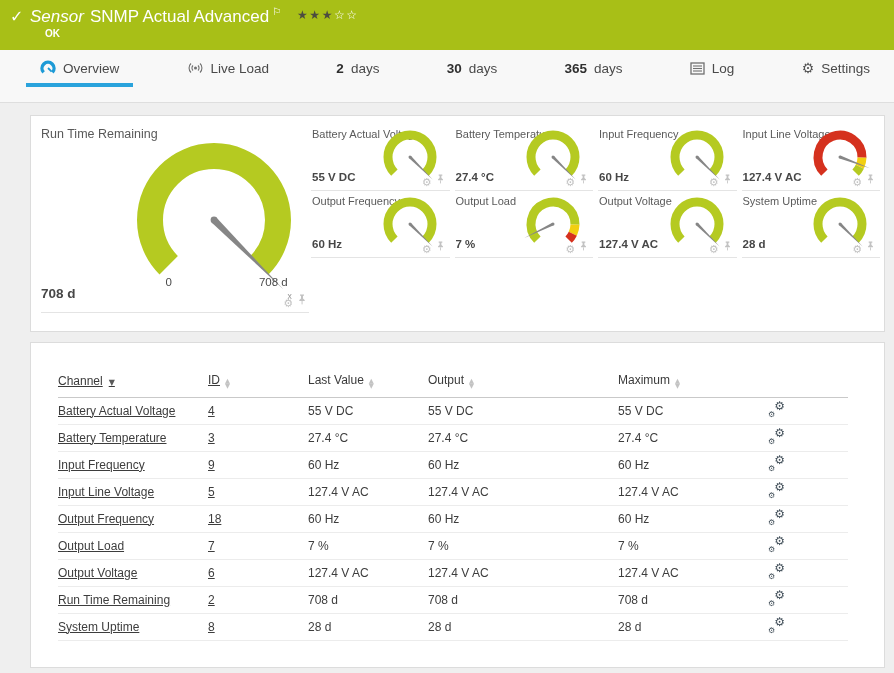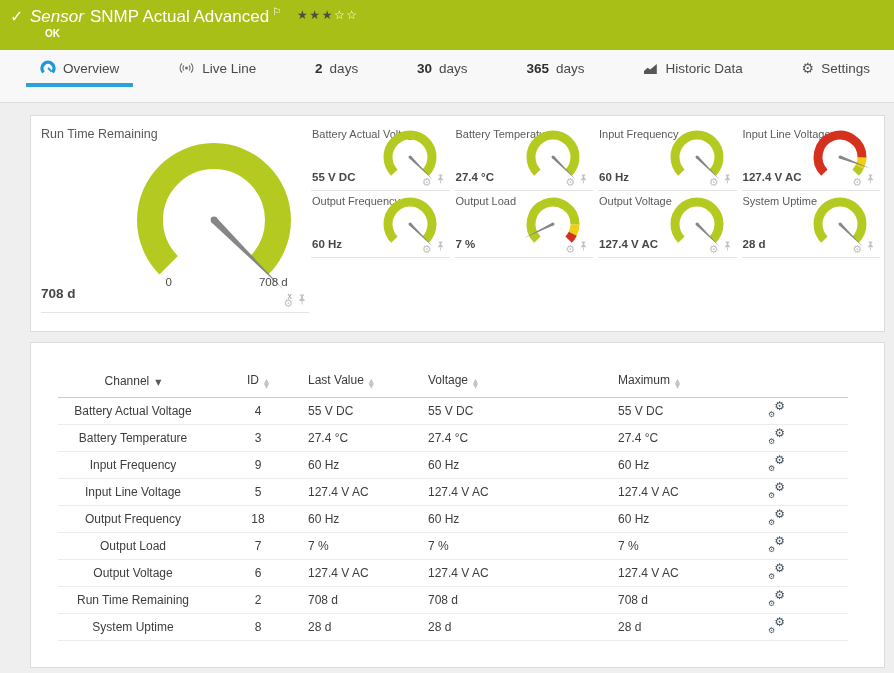--- a/index.html
+++ b/index.html
@@ -48,21 +48,21 @@
   .tile .gauge-holder { position: absolute; right: 0px; top: 0px; width: 80px; height: 66px; }
   .tile .tile-value { position: absolute; left: 1px; bottom: 7px; font-size: 11.5px; font-weight: bold; color: #474747; }
   .tile .tile-icons { right: 5px; bottom: 2px; }
   svg { overflow: visible; }
   
   .chan-table { position: absolute; left: 27px; top: 22px; border-collapse: collapse; table-layout: fixed;
                 font-size: 12px; color: #3d3d3d; }
   .chan-table th { font-weight: normal; font-size: 12px; color: #3a3a3a; height: 32px;
                    border-bottom: 1px solid #c9c9c9; padding: 0; cursor: pointer; }
   .chan-table td { height: 27px; border-bottom: 1px solid #ececec; padding: 0; }
-  .col-left   { text-align: center; }
+  .col-left   { text-align: left; text-decoration: underline; }
   .col-center { text-align: left; }
   .sort-desc { font-size: 8px; color: #5a5a5a; margin-left: 6px; font-family: "DejaVu Sans", sans-serif; }
   .sort-both { display: inline-flex; flex-direction: column; font-size: 6.5px; line-height: 5px;
                color: #c3c3c3; margin-left: 5px; vertical-align: 1px; font-family: "DejaVu Sans", sans-serif; }
   .gears { position: relative; display: inline-block; width: 17px; height: 15px; color: #45525c; cursor: pointer; }
   .gears .g-big   { position: absolute; right: 0; top: -3px; font-size: 12px; font-family: "DejaVu Sans", sans-serif; }
   .gears .g-small { position: absolute; left: 0; bottom: -2px; font-size: 8px; font-family: "DejaVu Sans", sans-serif; }
 </style>
 </head>
 <body>
@@ -85,41 +85,44 @@
       </span>
       <span>Overview</span>
     </div>
     <div class="tab">
       <span class="ticon">
         <svg width="17" height="14" viewBox="0 0 17 14">
           <circle cx="8.5" cy="7" r="1.5" fill="#6f6f6f"></circle>
           <path d="M6 4.5 A3.5 3.5 0 0 0 6 9.5 M11 4.5 A3.5 3.5 0 0 1 11 9.5 M4 2.5 A6.2 6.2 0 0 0 4 11.5 M13 2.5 A6.2 6.2 0 0 1 13 11.5" fill="none" stroke="#6f6f6f" stroke-width="1.1"></path>
         </svg>
       </span>
-      <span>Live Line</span>
+      <span>Live Load</span>
     </div>
     <div class="tab">
       <span class="num">2</span>
       <span>days</span>
     </div>
     <div class="tab">
       <span class="num">30</span>
       <span>days</span>
     </div>
     <div class="tab">
       <span class="num">365</span>
       <span>days</span>
     </div>
     <div class="tab">
       <span class="ticon">
-        <svg width="15" height="14" viewBox="0 0 15 14">
-          <path fill="#565656" d="M1 13 L1 10 L4.6 6.8 L7.2 8.4 L13.8 3 L13.8 13 Z"></path>
+        <svg width="15" height="13" viewBox="0 0 15 13">
+          <rect x="1" y="1" width="13" height="11" fill="none" stroke="#6f6f6f" stroke-width="1.3"></rect>
+          <line x1="3" y1="4" x2="12" y2="4" stroke="#6f6f6f" stroke-width="1.1"></line>
+          <line x1="3" y1="6.5" x2="12" y2="6.5" stroke="#6f6f6f" stroke-width="1.1"></line>
+          <line x1="3" y1="9" x2="12" y2="9" stroke="#6f6f6f" stroke-width="1.1"></line>
         </svg>
       </span>
-      <span>Historic Data</span>
+      <span>Log</span>
     </div>
     <div class="tab">
       <span class="ticon">
         <span class="gearchar">⚙</span>
       </span>
       <span>Settings</span>
     </div>
   </nav>
 
 <section class="panel" id="gauge-panel">
@@ -292,21 +295,21 @@
         <tr id="table-head-row">
           <th class="col-left"><span>Channel</span><span class="sort-desc">▼</span></th>
           <th class="col-left"><span>ID</span><span class="sort-both">
               <span>▲</span>
               <span>▼</span>
             </span></th>
           <th class="col-center"><span>Last Value</span><span class="sort-both">
               <span>▲</span>
               <span>▼</span>
             </span></th>
-          <th class="col-center"><span>Voltage</span><span class="sort-both">
+          <th class="col-center"><span>Output</span><span class="sort-both">
               <span>▲</span>
               <span>▼</span>
             </span></th>
           <th class="col-center"><span>Maximum</span><span class="sort-both">
               <span>▲</span>
               <span>▼</span>
             </span></th>
           <th></th>
         </tr>
       </thead>

